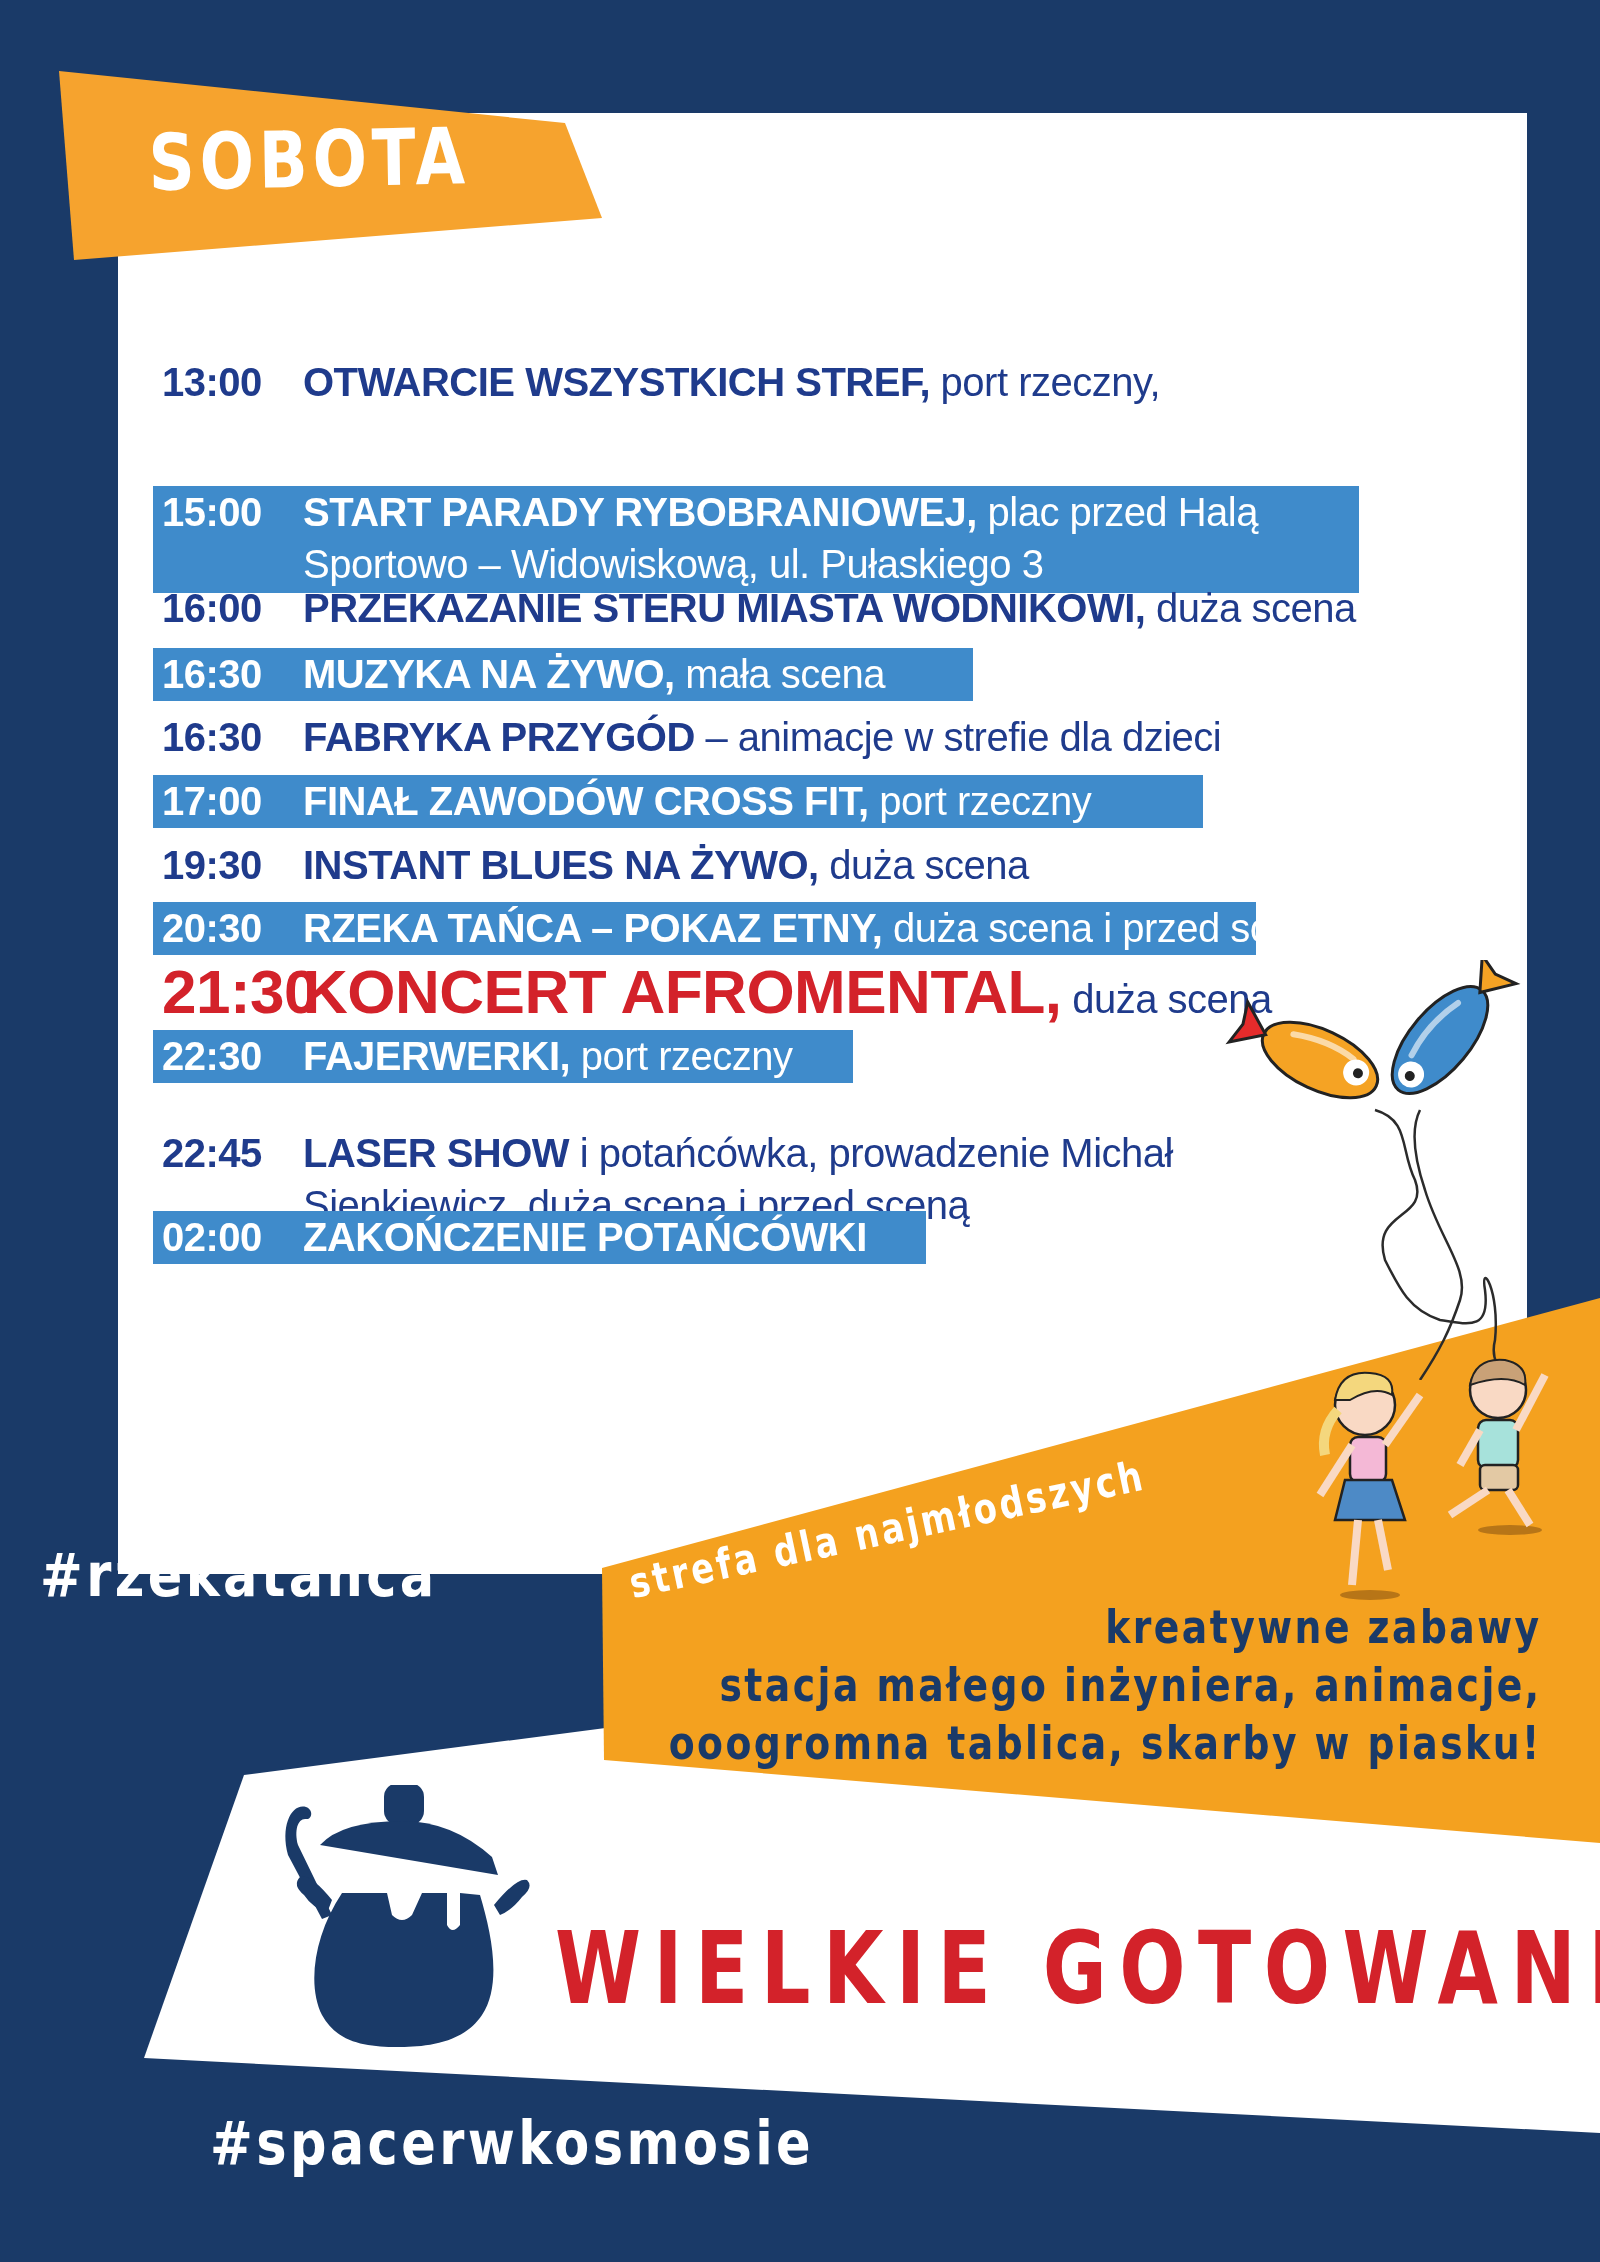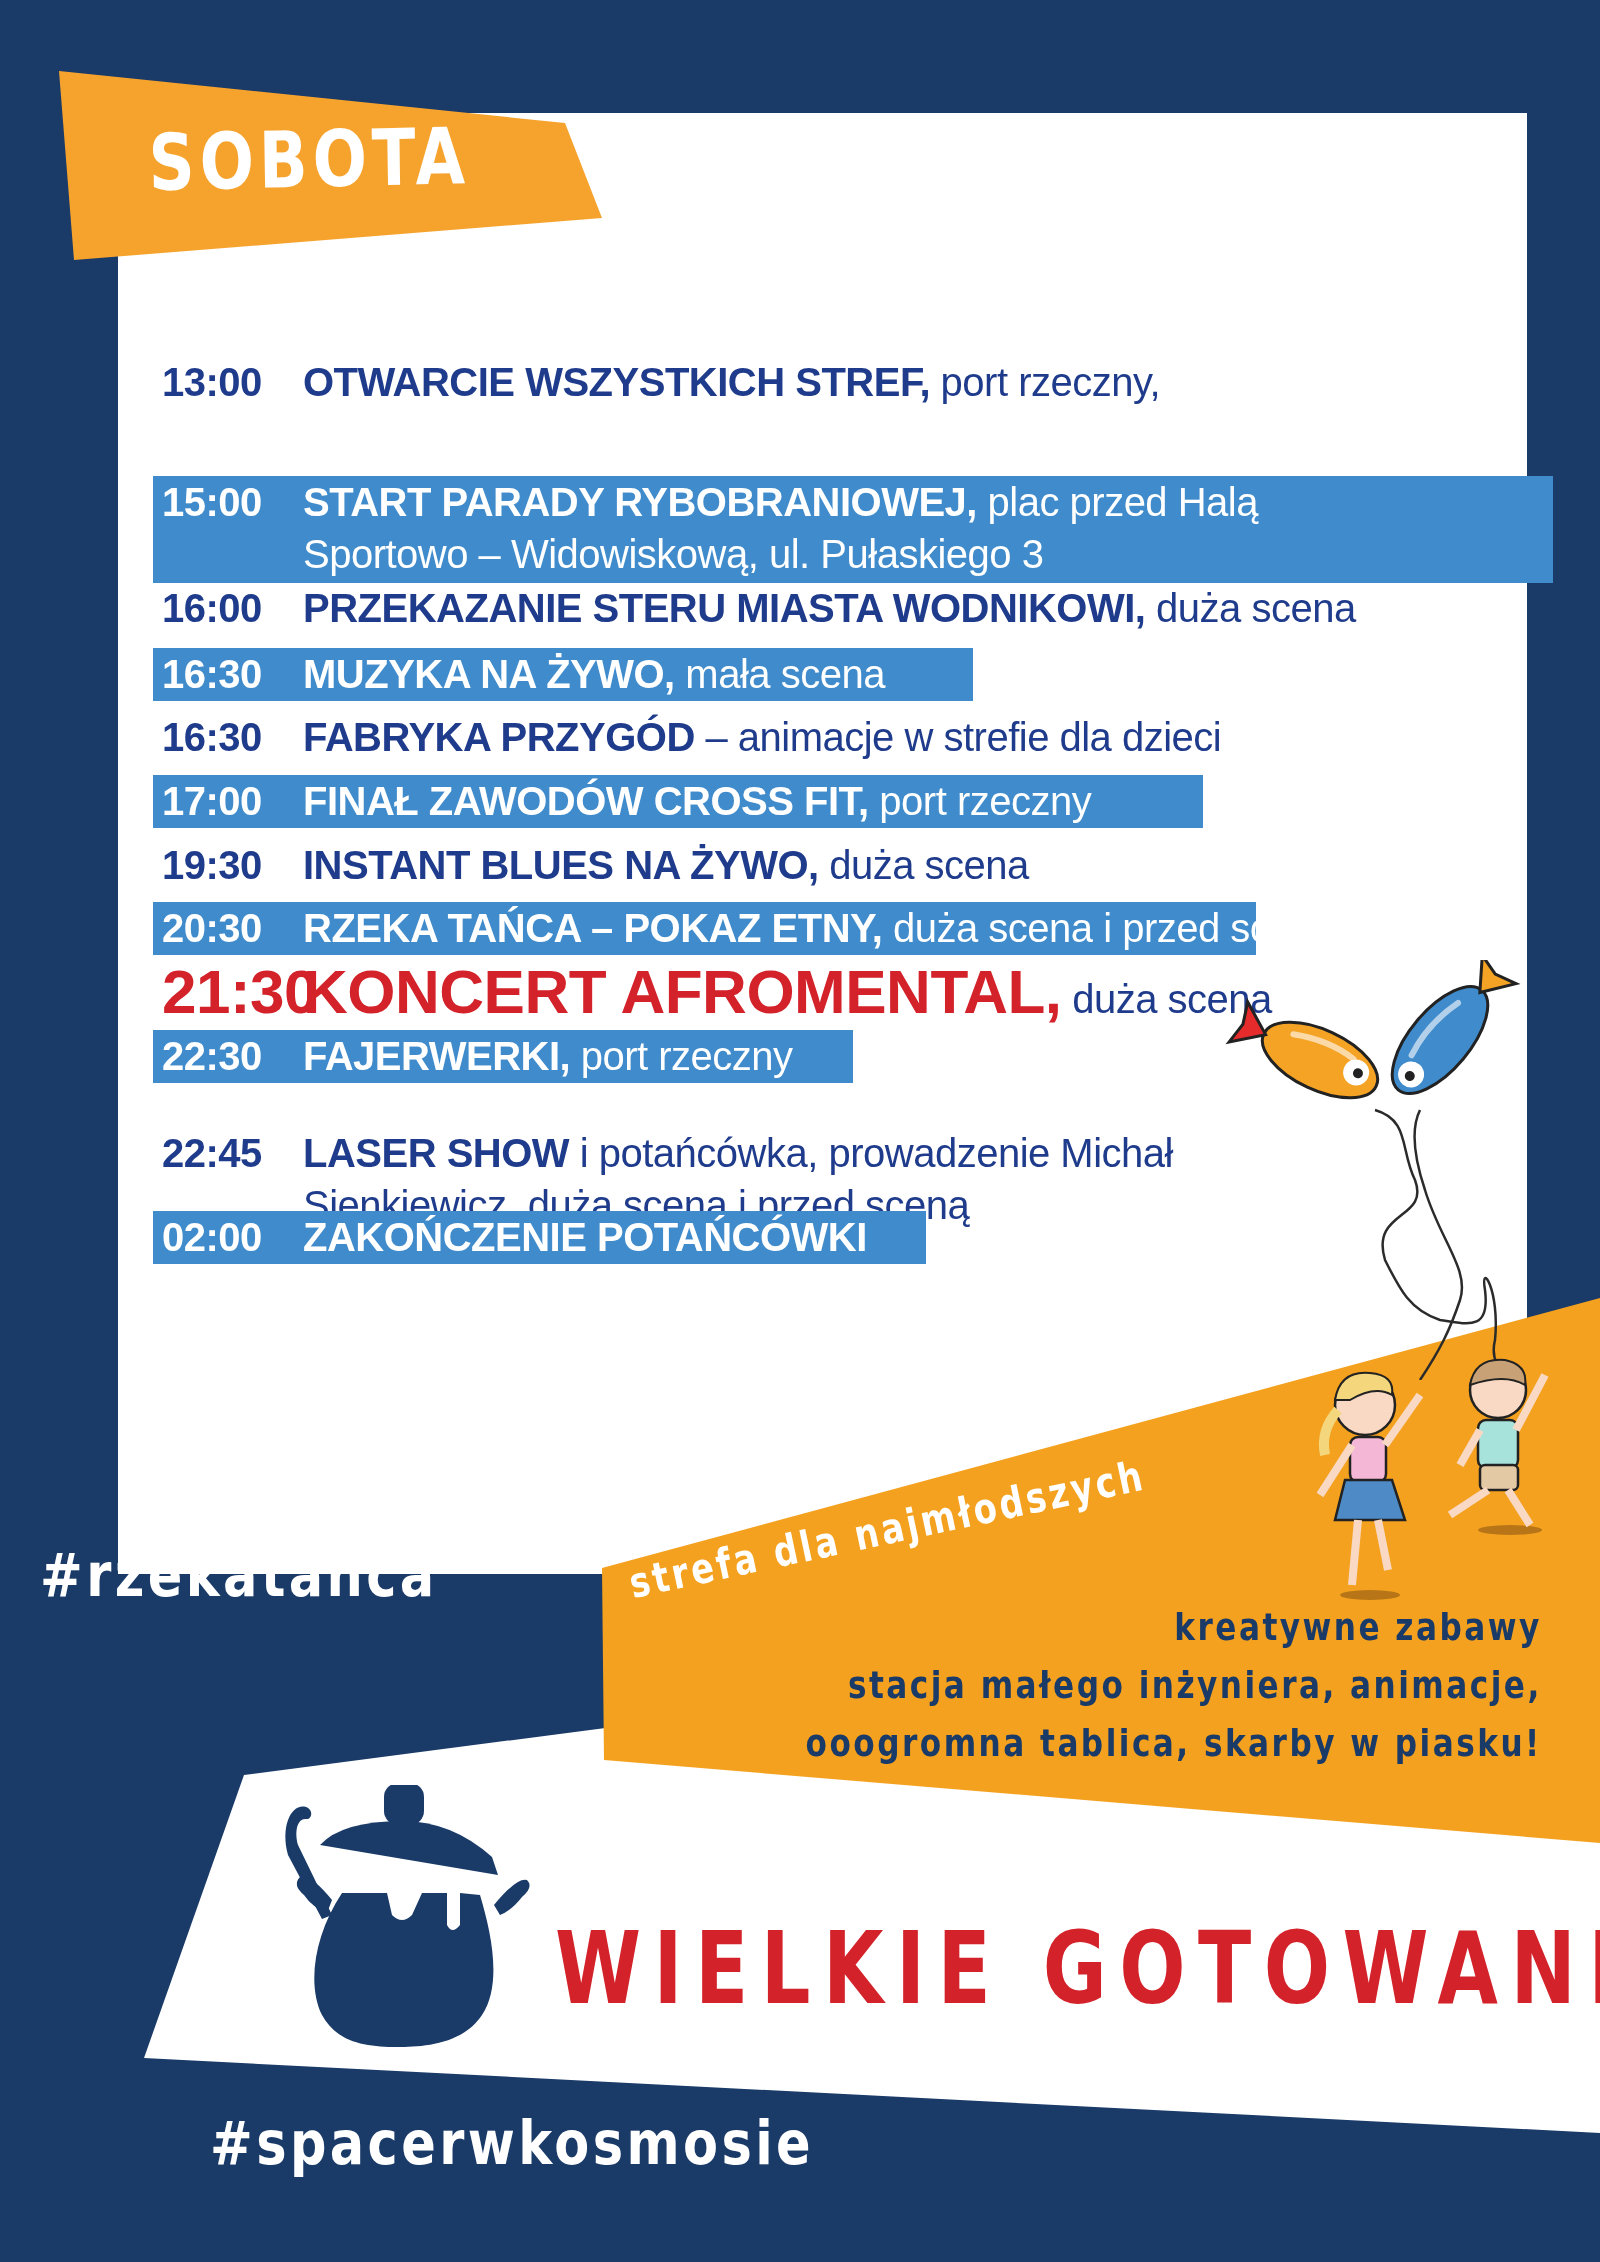--- a/index.html
+++ b/index.html
@@ -10,21 +10,21 @@
   .row { position:absolute; left:153px; height:53px; font-size:40px; line-height:53px; white-space:nowrap; color:#1f3b8c; letter-spacing:-0.5px; }
   .row.hl { background:#3f8bcb; color:#fff; }
   .row .time { display:inline-block; width:150px; padding-left:9px; font-weight:bold; box-sizing:border-box; }
   .row .title { font-weight:bold; }
   .row .line2 { display:block; padding-left:150px; }
   .row.two { height:107px; line-height:52px; }
   .row.red .time, .row.red .title { color:#d3222a; font-size:62px; }
   .hashtag { position:absolute; color:#fff; font-family:"DejaVu Sans", sans-serif; font-weight:bold; font-size:60px; letter-spacing:4px; transform:scaleX(0.85); transform-origin:left top; }
   .fp-title { position:absolute; left:615px; top:1450px; color:#fff; font-family:"DejaVu Sans", sans-serif; font-weight:bold; font-size:70px; letter-spacing:10px; transform:rotate(-12deg) scaleX(0.8); transform-origin:left top; white-space:nowrap; }
   .fp-sub { position:absolute; left:625px; top:1560px; color:#fff; font-family:"DejaVu Sans", sans-serif; font-weight:bold; font-size:42px; letter-spacing:4px; transform:rotate(-12deg) scaleX(0.8); transform-origin:left top; white-space:nowrap; }
-  .fp-list { position:absolute; right:58px; top:1598px; text-align:right; color:#1a3a68; font-family:"DejaVu Sans", sans-serif; font-weight:bold; font-size:38px; line-height:58px; letter-spacing:3px; }
+  .fp-list { position:absolute; right:58px; top:1598px; text-align:right; color:#1a3a68; font-family:"DejaVu Sans", sans-serif; font-weight:bold; font-size:46px; line-height:58px; letter-spacing:3px; }
   .fp-list div { transform:scaleX(0.82); transform-origin:right top; white-space:nowrap; }
   .wg-title { position:absolute; left:555px; top:1910px; color:#d3222a; font-family:"DejaVu Sans", sans-serif; font-weight:bold; font-size:100px; letter-spacing:16px; transform:scaleX(0.78); transform-origin:left top; white-space:nowrap; }
 </style>
 </head>
 <body>
 
 <svg class="bg" width="1600" height="2262" viewBox="0 0 1600 2262">
   <rect x="0" y="0" width="1600" height="2262" fill="#1a3a68"></rect>
 
   <rect x="118" y="113" width="1409" height="1461" fill="#ffffff"></rect>
@@ -35,21 +35,21 @@
 
   <polygon points="602,1568 1600,1298 1600,1843 604,1760" fill="#f4a11f"></polygon>
 </svg>
 
 <div class="banner-title">SOBOTA</div>
 
 <div class="row two" style="top:356px;">
   <span class="time">13:00</span><span class="title">OTWARCIE WSZYSTKICH STREF,</span><span> port rzeczny,</span>
 </div>
 
-<div class="row hl two" style="top:476px; width:1400px;">
+<div class="row hl two" style="top:486px; width:1206px;">
   <span class="time">15:00</span><span class="title">START PARADY RYBOBRANIOWEJ,</span><span> plac przed Halą</span>
   <span class="line2">Sportowo – Widowiskową, ul. Pułaskiego 3</span>
 </div>
 
 <div class="row" style="top:582px;">
   <span class="time">16:00</span><span class="title">PRZEKAZANIE STERU MIASTA WODNIKOWI,</span><span> duża scena</span>
 </div>
 
 <div class="row hl" style="top:648px; width:820px;">
   <span class="time">16:30</span><span class="title">MUZYKA NA ŻYWO,</span><span> mała scena</span>

